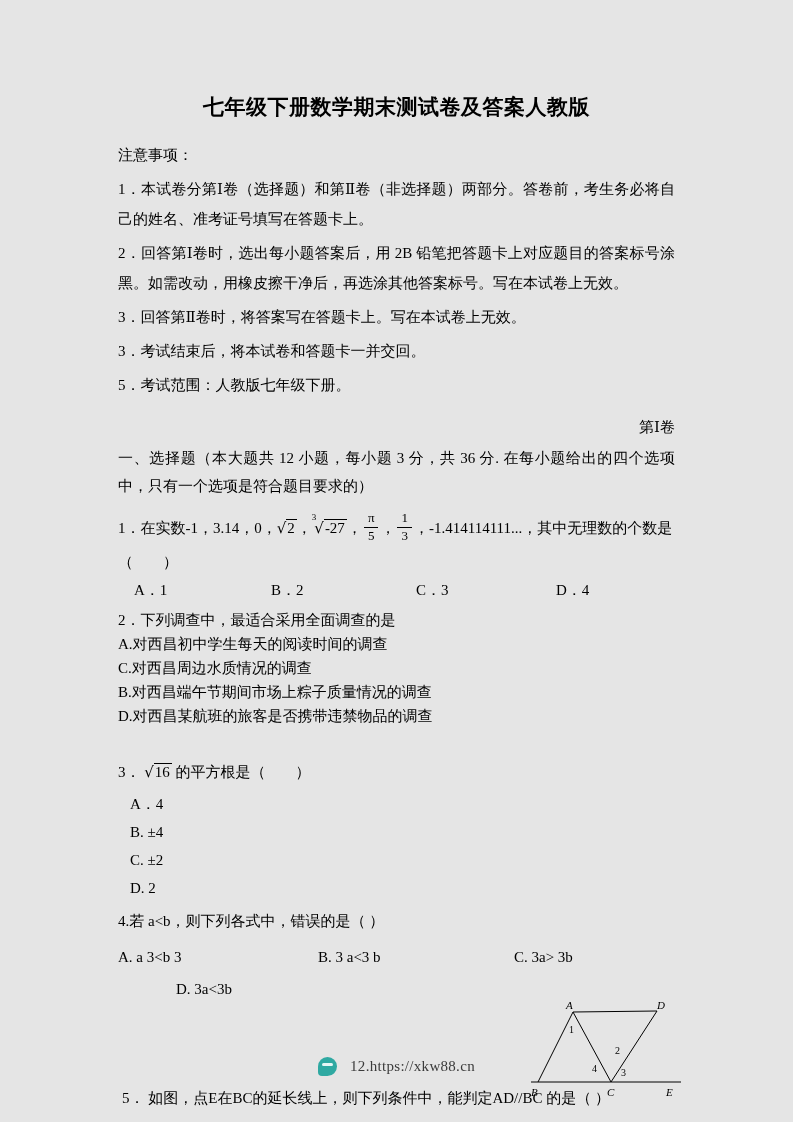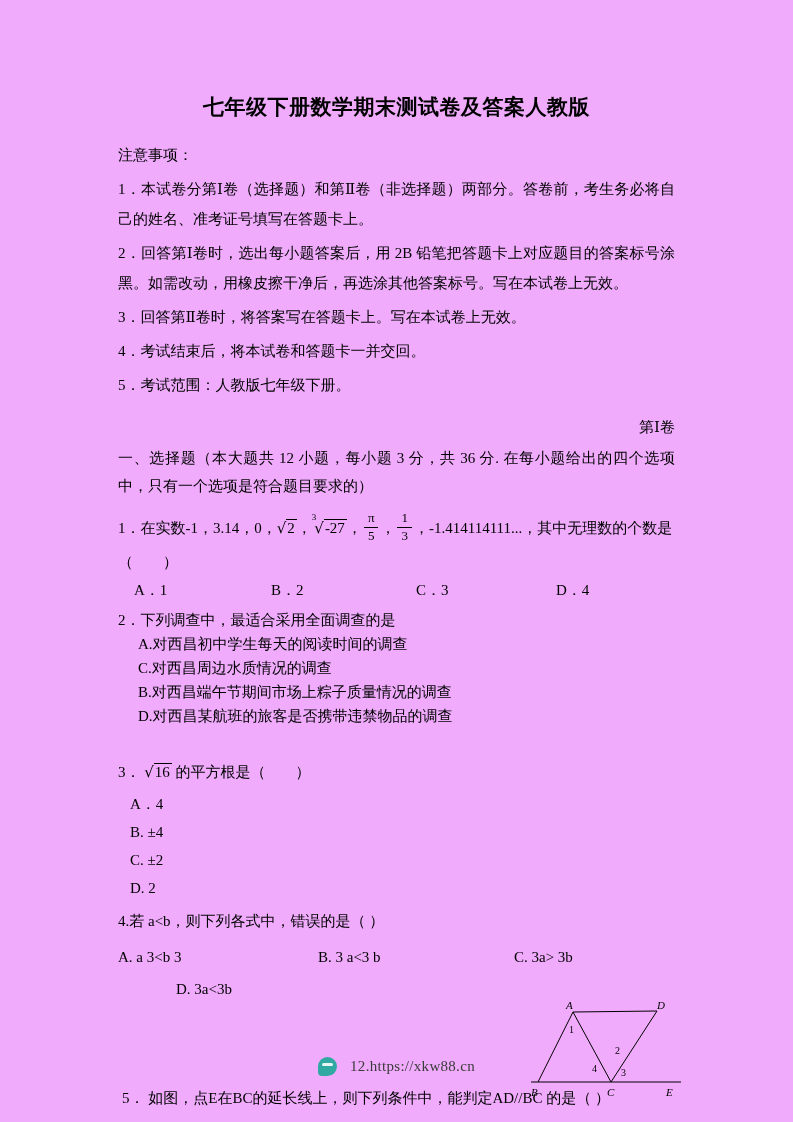--- a/index.html
+++ b/index.html
@@ -1,34 +1,34 @@
 <!DOCTYPE html>
 <html><head>
 <meta charset="utf-8">
 <style>
   * { margin:0; padding:0; box-sizing:border-box; }
   html,body { background:#ffffff; }
   .page {
-    width:793px; height:1122px; background:#f0abfc; position:relative;
+    width:793px; height:1122px; background:#e5e5e5; position:relative;
     font-family:"Liberation Serif","DejaVu Serif",serif; color:#000;
     font-size:15px; padding:92px 118px 0 118px; overflow:hidden;
   }
   .title { text-align:center; font-size:21px; font-weight:700; letter-spacing:.5px; line-height:30px; }
   .notice-heading { margin-top:18px; line-height:30px; }
   .notice-item { line-height:30px; margin-top:4px; text-align:justify; }
   .section-heading { text-align:right; margin-top:12px; line-height:30px; }
   .intro { margin-top:2px; line-height:28px; text-align:justify; }
 
   .q1-stem { margin-top:2px; line-height:44px; white-space:nowrap; }
   .paren-line { line-height:24px; }
   .opt-row { display:flex; line-height:28px; }
   .opt-row-q1 { padding-left:16px; margin-top:2px; }
   .opt-row-q1 .c1 { width:137px; } .opt-row-q1 .c2 { width:145px; } .opt-row-q1 .c3 { width:140px; }
   .q2-stem { margin-top:4px; line-height:24px; }
-  .q2-opt { line-height:24px;margin-left:20px; }
+  .q2-opt { line-height:24px; }
   .q3-stem { margin-top:28px; line-height:32px; }
   .opt-row-q3 { padding-left:12px; margin-top:2px;flex-direction:column; }
   .opt-row-q3 .c1 { width:147px; } .opt-row-q3 .c2 { width:147px; } .opt-row-q3 .c3 { width:152px; }
   .q4-stem { margin-top:6px; line-height:26px; }
   .opt-row-q4 { margin-top:10px; line-height:26px; }
   .opt-row-q4 .c1 { width:200px; } .opt-row-q4 .c2 { width:196px; }
   .q4-d { margin-top:6px; line-height:26px; padding-left:58px; }
 
   
   .sqrt { display:inline-block; white-space:nowrap; }
@@ -60,21 +60,21 @@
 <body>
 
 <div class="page">
 
   <div class="title">七年级下册数学期末测试卷及答案人教版</div>
 
   <div class="notice-heading">注意事项：</div>
   <div class="notice-item">1．本试卷分第Ⅰ卷（选择题）和第Ⅱ卷（非选择题）两部分。答卷前，考生务必将自己的姓名、准考证号填写在答题卡上。</div>
   <div class="notice-item">2．回答第Ⅰ卷时，选出每小题答案后，用 2B 铅笔把答题卡上对应题目的答案标号涂黑。如需改动，用橡皮擦干净后，再选涂其他答案标号。写在本试卷上无效。</div>
   <div class="notice-item">3．回答第Ⅱ卷时，将答案写在答题卡上。写在本试卷上无效。</div>
-  <div class="notice-item">4．考试结束后，将本试卷和答题卡一并交回。</div>
+  <div class="notice-item">3．考试结束后，将本试卷和答题卡一并交回。</div>
   <div class="notice-item">5．考试范围：人教版七年级下册。</div>
 
   <div class="section-heading">第Ⅰ卷</div>
   <div class="intro">一、选择题（本大题共 12 小题，每小题 3 分，共 36 分. 在每小题给出的四个选项中，只有一个选项是符合题目要求的）</div>
 
   <div class="q1-stem">
     <span>1．在实数-1，3.14，0，</span><span class="sqrt"><span class="sign">√</span><span class="radicand">2</span></span><span>，</span><span class="sqrt"><sup class="root-idx">3</sup><span class="sign">√</span><span class="radicand">-27</span></span><span>，</span><span class="frac"><span class="num">π</span><span class="den">5</span></span><span>，</span><span class="frac"><span class="num">1</span><span class="den">3</span></span><span>，-1.414114111...，其中无理数的个数是</span>
   </div>
   <div class="paren-line">（　　）</div>
   <div class="opt-row opt-row-q1">

